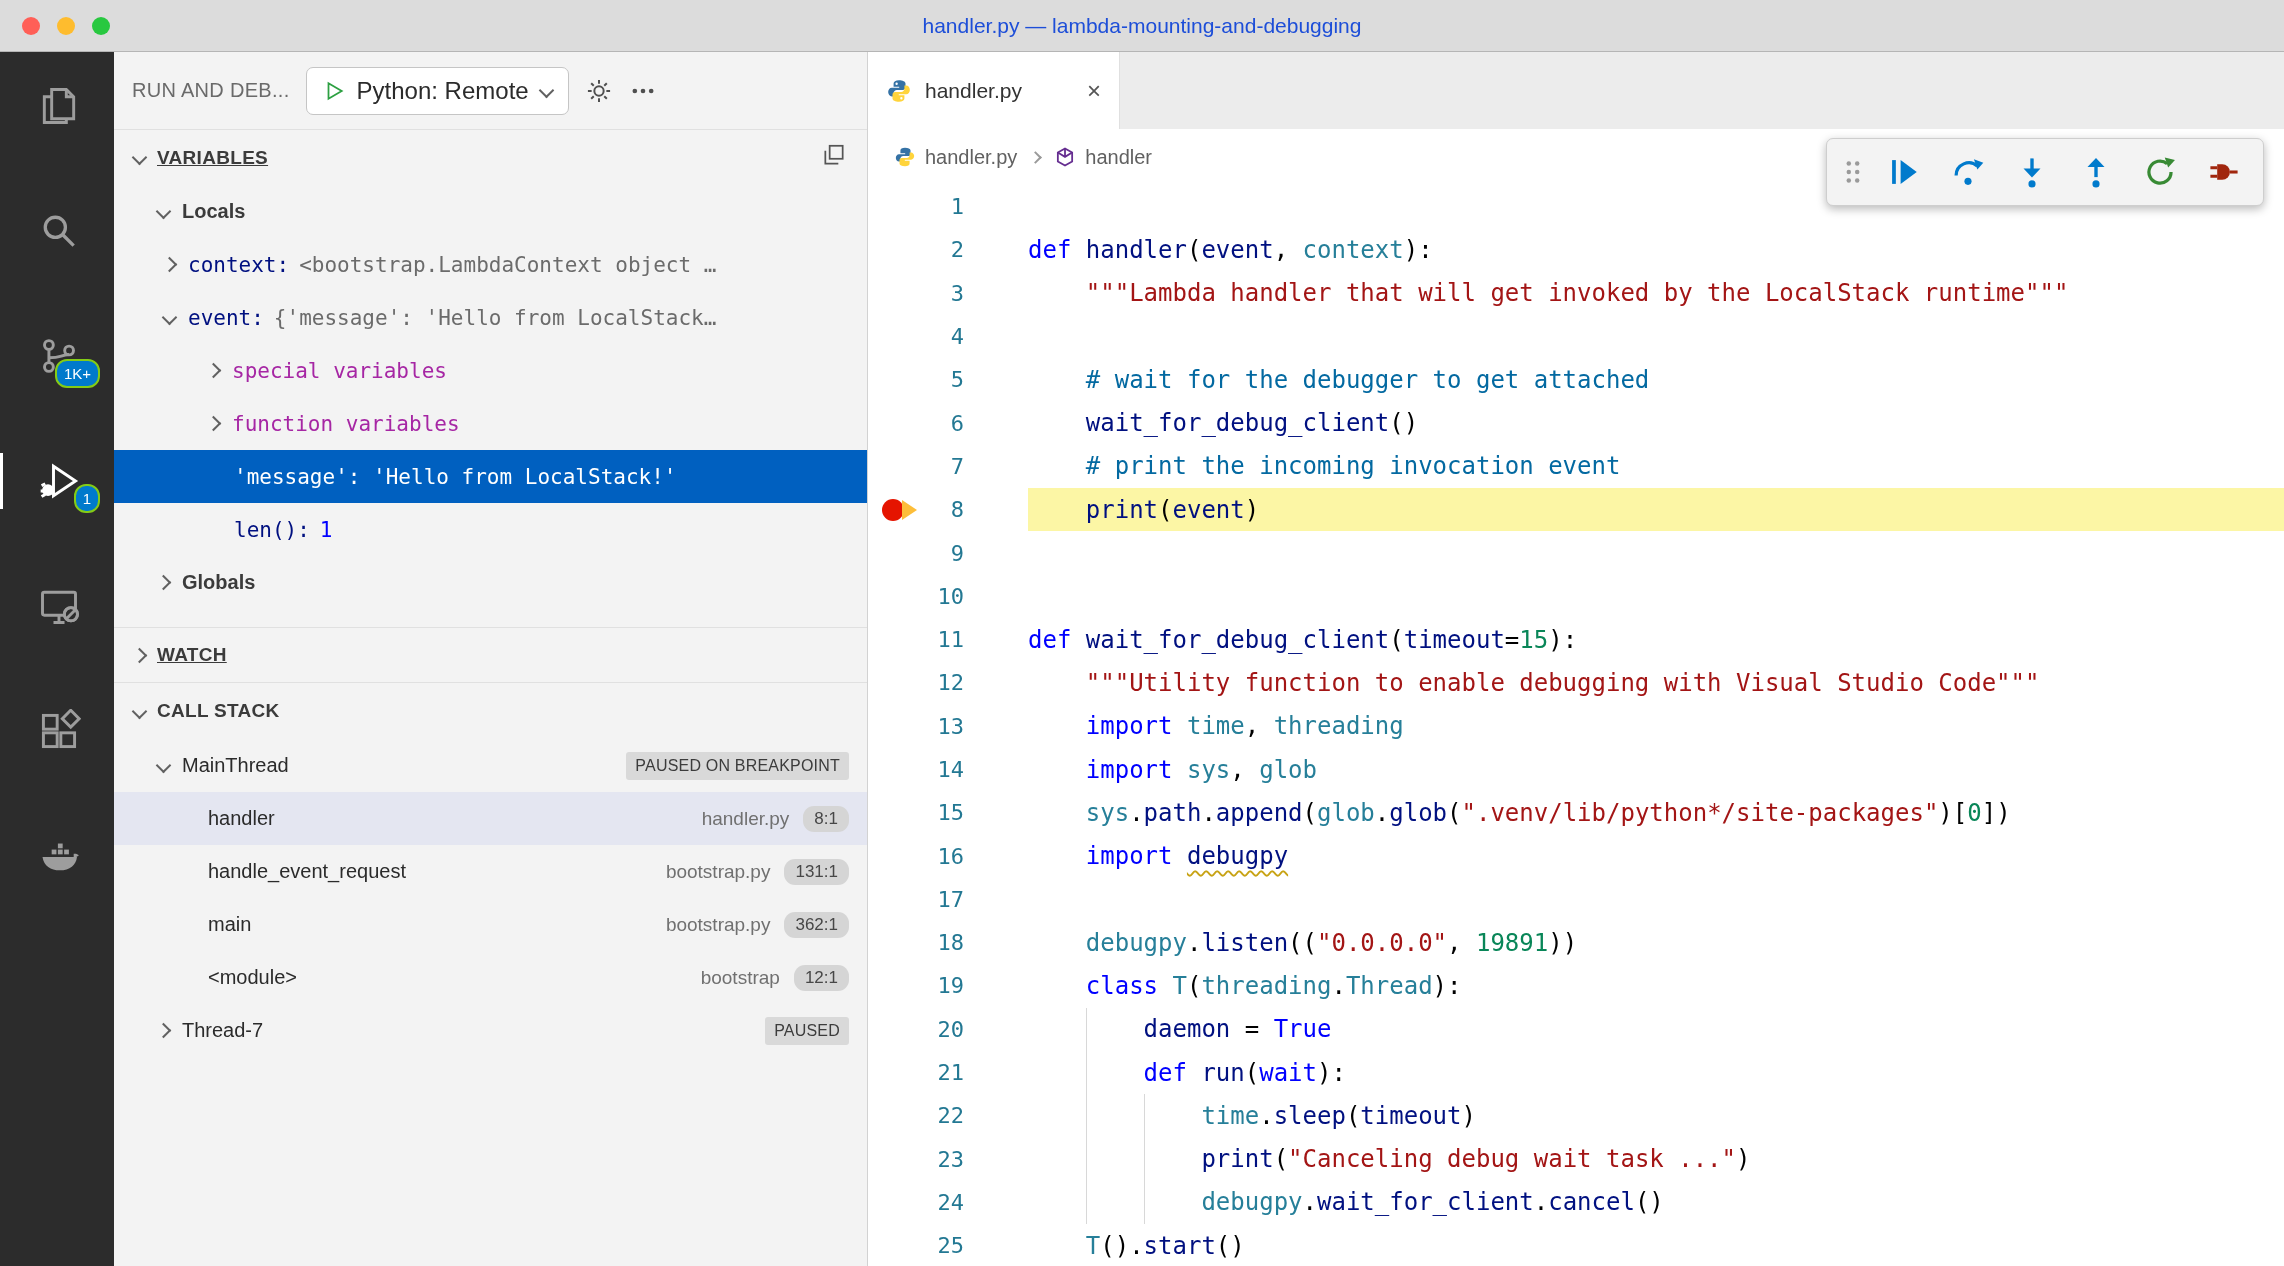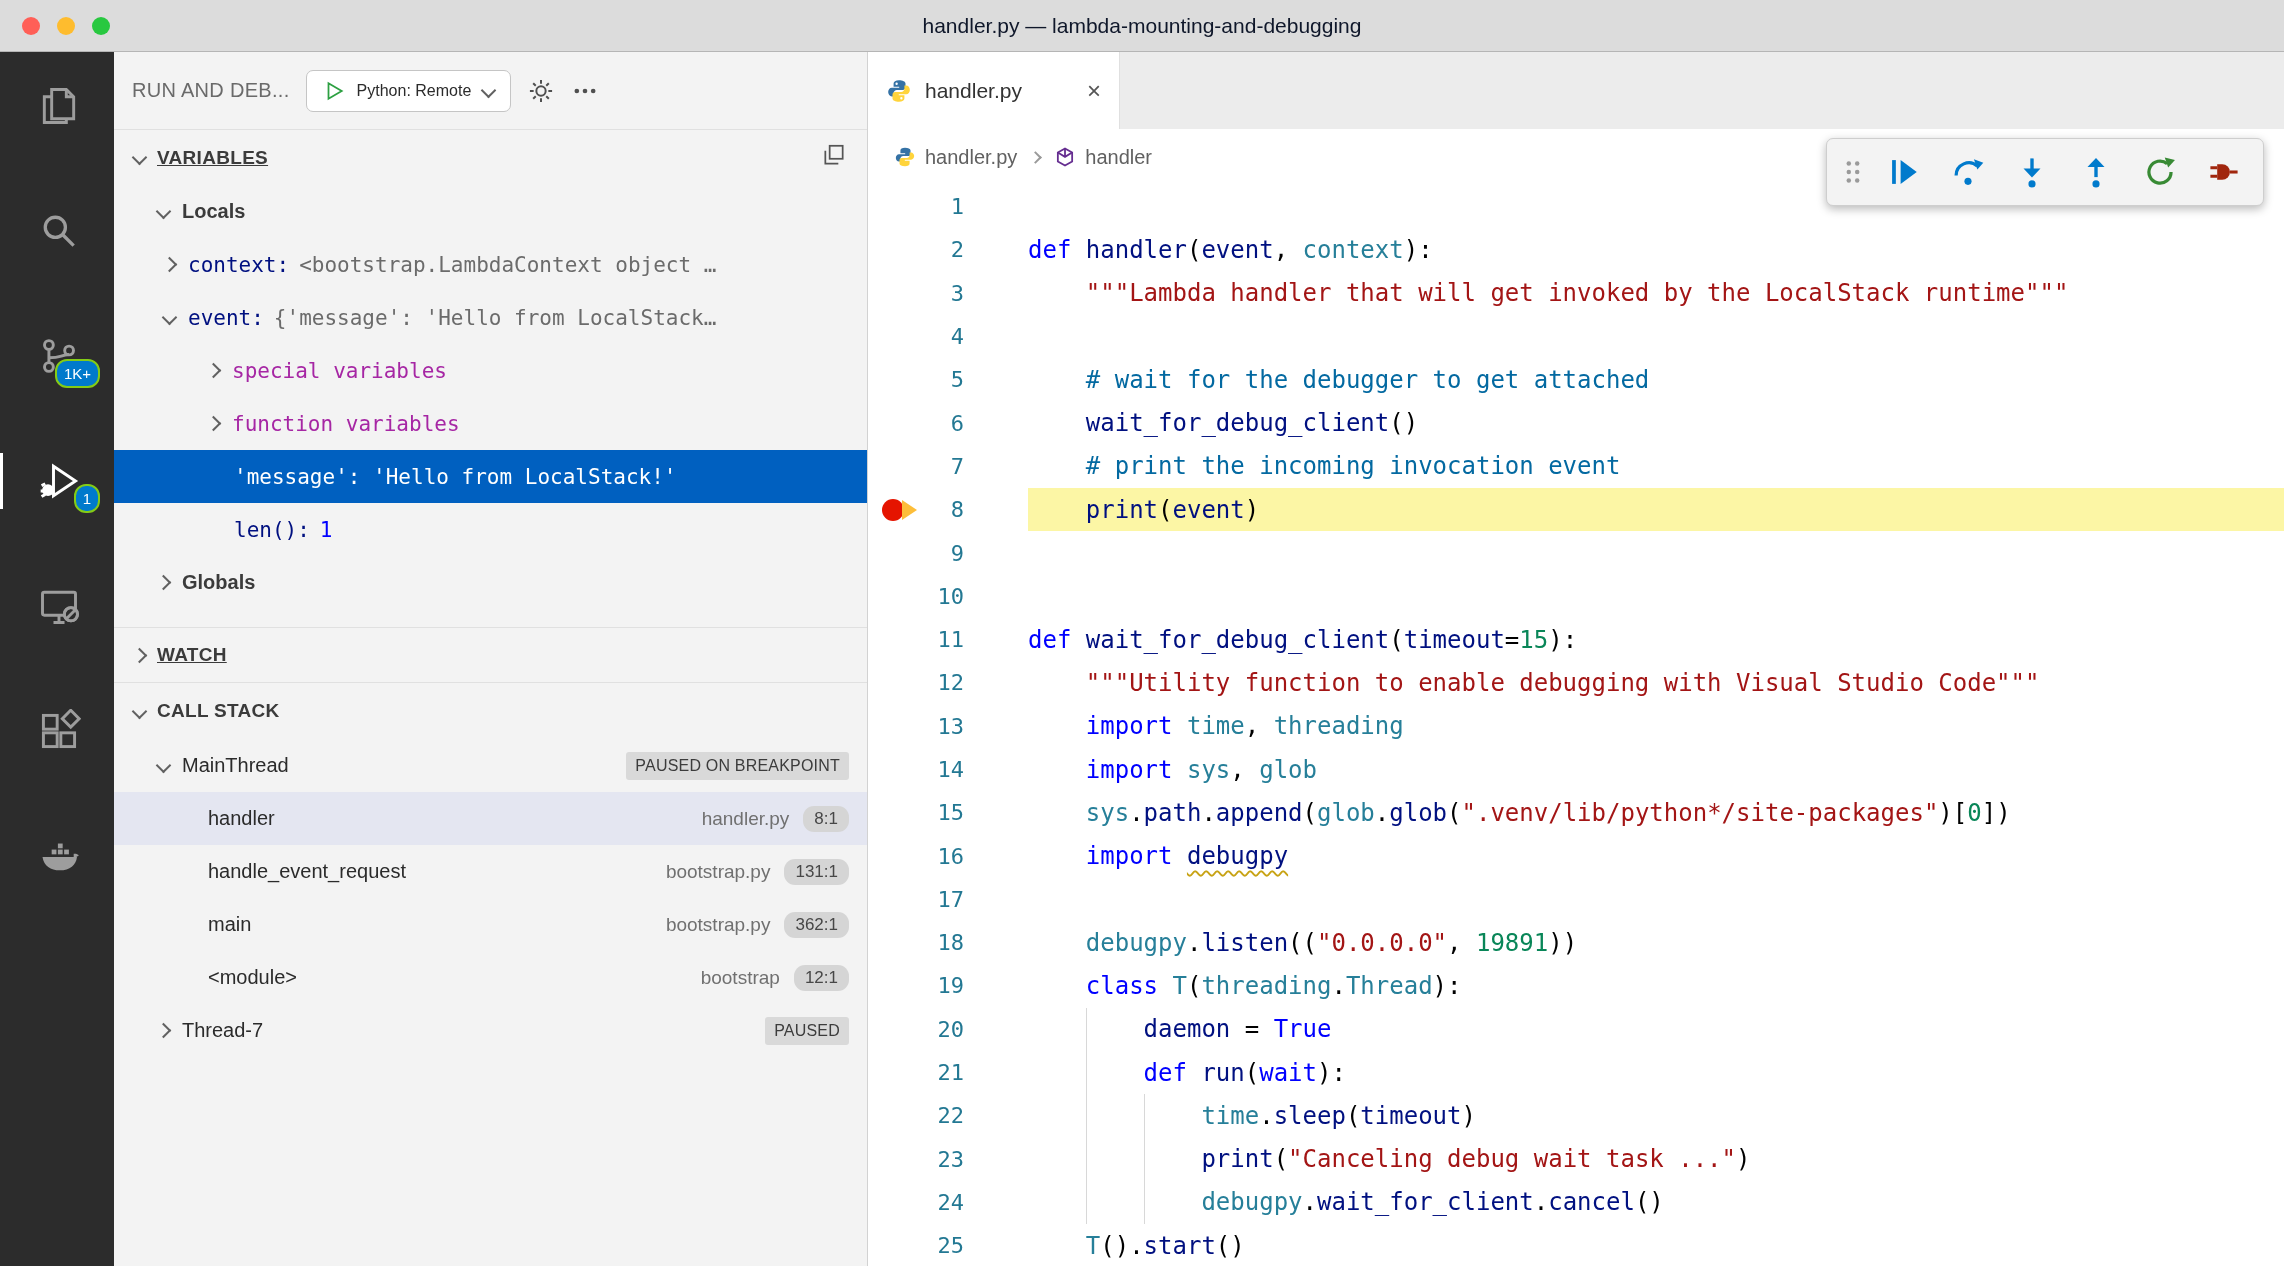--- a/index.html
+++ b/index.html
@@ -14,21 +14,21 @@
   .window{width:2284px;height:1266px;display:flex;flex-direction:column;}
 
   
   .titlebar{height:52px;flex:none;background:#dcdcdc;border-bottom:1px solid #b5b5b5;
     display:flex;align-items:center;position:relative;}
   .traffic{display:flex;gap:17px;padding-left:22px;}
   .tl{width:18px;height:18px;border-radius:50%;}
   .tl.red{background:#ff5f57;}
   .tl.yellow{background:#febc2e;}
   .tl.green{background:#28c840;}
-  .win-title{position:absolute;left:0;right:0;text-align:center;font-size:21px;color:#0f172a;}
+  .win-title{position:absolute;left:0;right:0;text-align:center;font-size:21px;color:#1d4ed8;}
 
   
   .main{flex:1;display:flex;min-height:0;}
 
   
   .activitybar{width:114px;flex:none;background:#2c2c2c;display:flex;flex-direction:column;
     align-items:stretch;padding-top:26px;gap:69px;}
   .act-item{height:56px;display:flex;align-items:center;justify-content:center;
     color:#9d9d9d;position:relative;border-left:3px solid transparent;cursor:pointer;}
   .act-item.active{color:#ffffff;border-left-color:#ffffff;}
@@ -36,21 +36,21 @@
   .act-badge{position:absolute;right:14px;bottom:-4px;background:var(--badge-blue);color:#fff;
     font-size:15px;line-height:1;padding:5px 7px;border-radius:12px;border:2px solid #84cc16;}
 
   
   .sidebar{width:754px;flex:none;background:#f3f3f3;border-right:1px solid #d2d2d2;
     display:flex;flex-direction:column;color:#3c3c3c;}
   .side-toolbar{height:77px;flex:none;display:flex;align-items:center;padding:0 18px;gap:16px;}
   .side-title{font-size:20px;color:#6a6a6a;letter-spacing:.3px;white-space:nowrap;}
   .cfg-pill{display:flex;align-items:center;gap:12px;background:#fff;border:1px solid #c5c5c5;
     border-radius:7px;padding:9px 16px;cursor:pointer;}
-  .cfg-pill .label{font-size:16px;color:#2b2b2b;white-space:nowrap;}
+  .cfg-pill .label{font-size:24px;color:#2b2b2b;white-space:nowrap;}
   .chev{width:11px;height:11px;border-right:2.4px solid #616161;border-bottom:2.4px solid #616161;
     display:inline-block;flex:none;}
   .chev.right{transform:rotate(-45deg);}
   .chev.down{transform:rotate(45deg);}
   .icon-btn{color:#4f4f4f;display:flex;align-items:center;cursor:pointer;}
   .icon-btn svg{width:28px;height:28px;}
 
   .pane-header{height:56px;flex:none;display:flex;align-items:center;gap:12px;padding-left:20px;
     font-size:19px;font-weight:bold;color:#3b3b3b;letter-spacing:.3px;cursor:pointer;}
   .pane-header.bordered{border-top:1px solid #e0e0e0;text-decoration:underline;}

